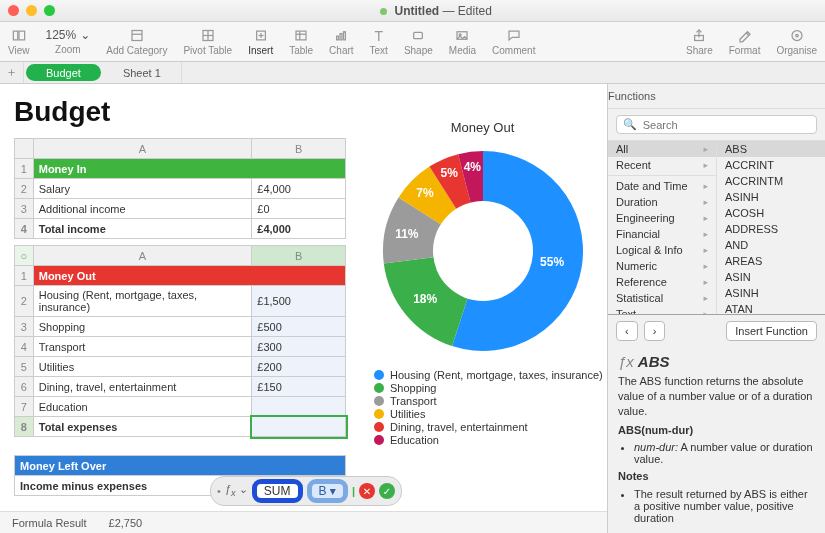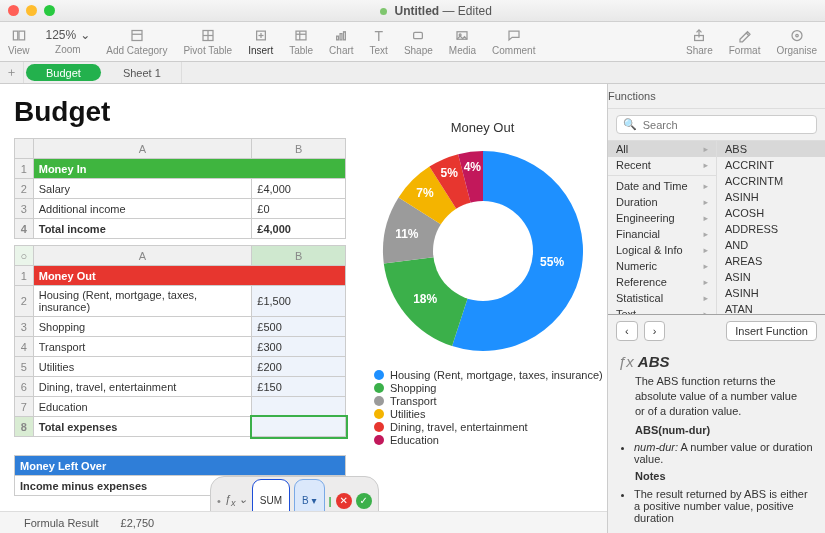--- a/index.html
+++ b/index.html
@@ -28,48 +28,48 @@
 table.grid .hdr{background:#f0f0f0;color:#888;text-align:center;font-weight:normal}
 table.grid .rownum{width:18px;background:#f0f0f0;color:#888;text-align:center}
 table.grid .sect-green td.cell{background:#3fb53f;color:#fff;font-weight:600}
 table.grid .sect-red td.cell{background:#e7362f;color:#fff;font-weight:600}
 table.grid .sect-blue td.cell{background:#2f7ed8;color:#fff;font-weight:700}
 table.grid td.val{}
 table.grid .bold td{font-weight:700}
 .sel-col{background:#eef3fb}
 .formula-bar{position:absolute;left:210px;top:392px;display:flex;align-items:center;gap:4px;background:#edecec;border:1px solid #ccc;border-radius:14px;padding:2px 6px;font-size:11px}
 .fx{font-style:italic;color:#666}
-.token{background:#fff;border:1px solid #1d4ed8;border-radius:9px;padding:15px 7px;font-size:10px}
+.token{background:#fff;border:5px solid #1d4ed8;border-radius:9px;padding:0 7px;font-size:12px}
 .token.blue{background:#dbe8fb;border-color:#7aa9e6;color:#2b5fa3}
 .fb-x{width:16px;height:16px;background:#e7362f;border-radius:50%;display:flex;align-items:center;justify-content:center;color:#fff;font-size:10px}
 .fb-ok{width:16px;height:16px;background:#3bb04a;border-radius:50%;display:flex;align-items:center;justify-content:center;color:#fff;font-size:10px}
 .chart-area{position:absolute;left:360px;top:36px;width:245px}
 .chart-title{text-align:center;font-size:13px;margin-bottom:6px;color:#333}
 .donut{position:relative;width:220px;height:220px;margin:0 auto}
 .donut .hole{position:absolute;left:60px;top:60px;width:100px;height:100px;background:#fff;border-radius:50%}
 .legend{margin-top:8px;font-size:11px;color:#333;padding-left:14px}
 .legend div{display:flex;align-items:center;gap:6px;margin:1px 0}
 .legend .sw{width:10px;height:10px;border-radius:50%}
-.status{position:absolute;left:0;right:0;bottom:0;height:22px;background:#f5f5f5;border-top:1px solid #ddd;display:flex;align-items:center;padding:0 24px;font-size:11px;color:#555;gap:22px}
+.status{position:absolute;left:0;right:0;bottom:0;height:22px;background:#f5f5f5;border-top:1px solid #ddd;display:flex;align-items:center;padding:0 12px;font-size:11px;color:#555;gap:22px}
 .sidebar{width:218px;background:#f1f1f1;border-left:1px solid #ccc;display:flex;flex-direction:column;font-size:11px}
 .side-title{text-align:left;padding:6px 0;color:#555;border-bottom:1px solid #ddd}
 .search{display:flex;align-items:center;gap:6px;margin:6px 8px;background:#fff;border:1px solid #ccc;border-radius:4px;padding:2px 6px;color:#999}
 .catfn{display:flex;height:175px;border-top:1px solid #ddd;border-bottom:1px solid #a3a3a3}
 .catlist,.fnlist{flex:1;overflow:auto}
 .catlist{border-right:1px solid #ddd}
 .row{padding:2px 8px;display:flex;justify-content:space-between;align-items:center;cursor:default}
 .row.sel{background:#d8d8d8}
 .arr{color:#aaa;font-size:9px}
 .navbtns{display:flex;align-items:center;gap:6px;padding:6px 8px}
 .chip{background:#fff;border:1px solid #bbb;border-radius:4px;padding:3px 8px;font-size:11px}
 .insertfn{margin-left:auto}
 .help{padding:6px 10px;font-size:11px;color:#333;overflow:auto}
 .help .fx-abs{font-style:italic;font-size:15px;margin-bottom:4px;display:flex;align-items:center;gap:4px}
 .help .fx-abs .fxs{color:#888;font-style:italic}
-.help p{margin:4px 17px;line-height:1.35}
+.help p{margin:4px 0;line-height:1.35}
 .help b{font-weight:700}
 .help ul{margin:2px 0 4px 16px}
 </style>
 </head>
 <body>
 
 <div class="titlebar">
   <div class="traffic">
     <div class="dot r"></div>
     <div class="dot y"></div>

